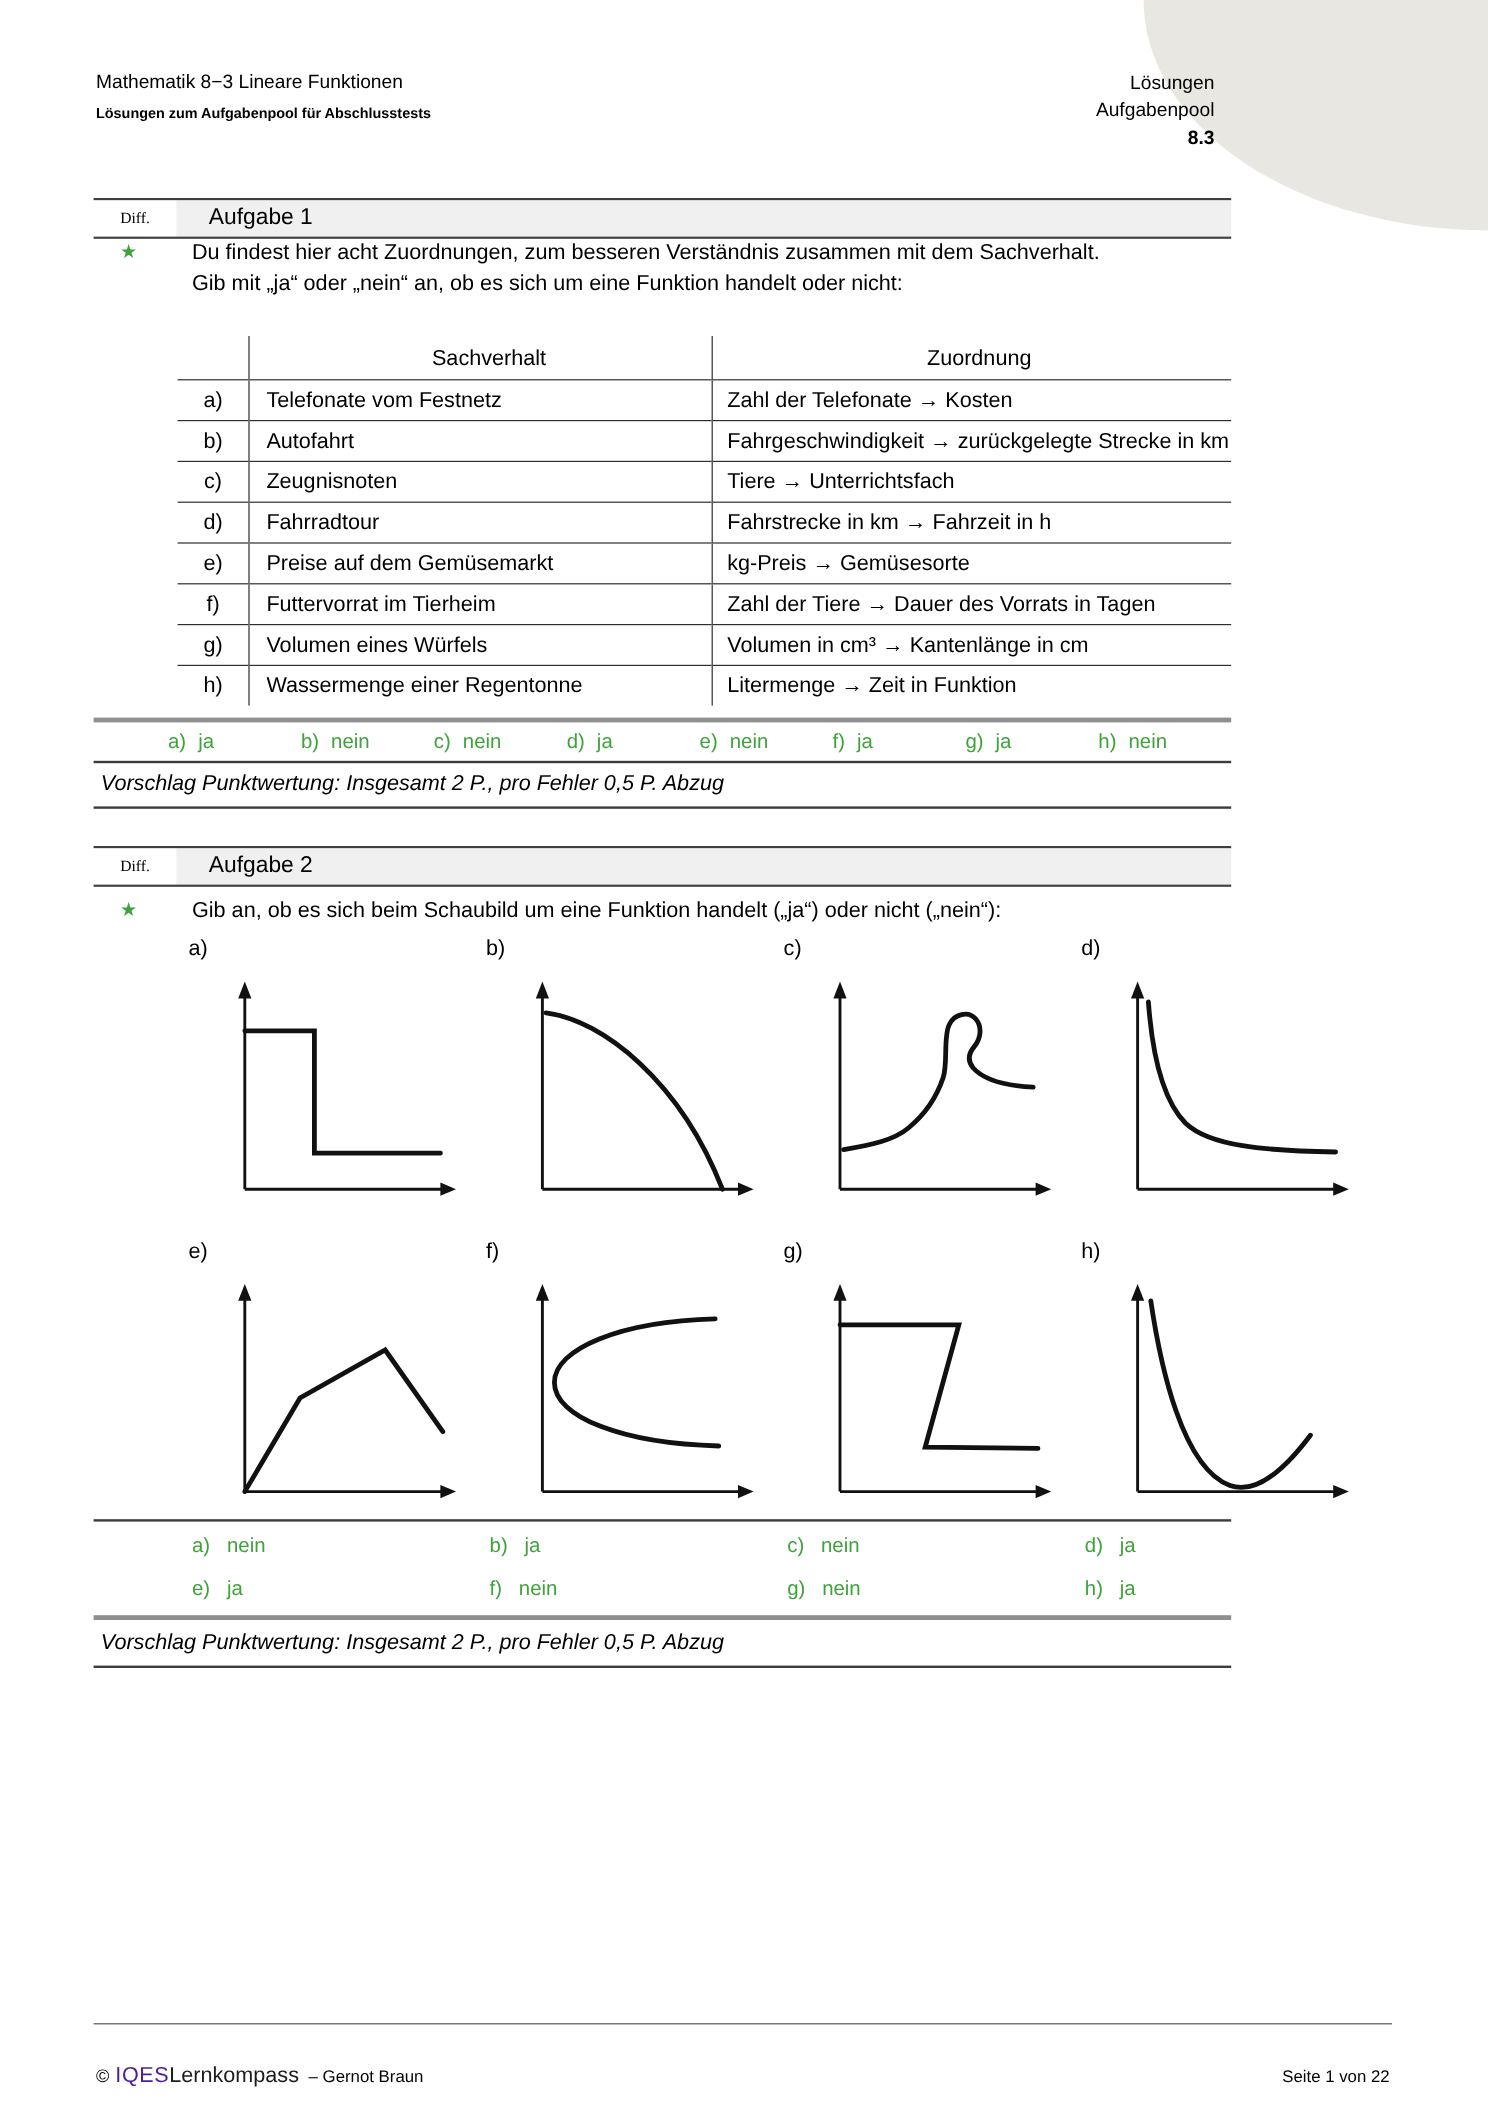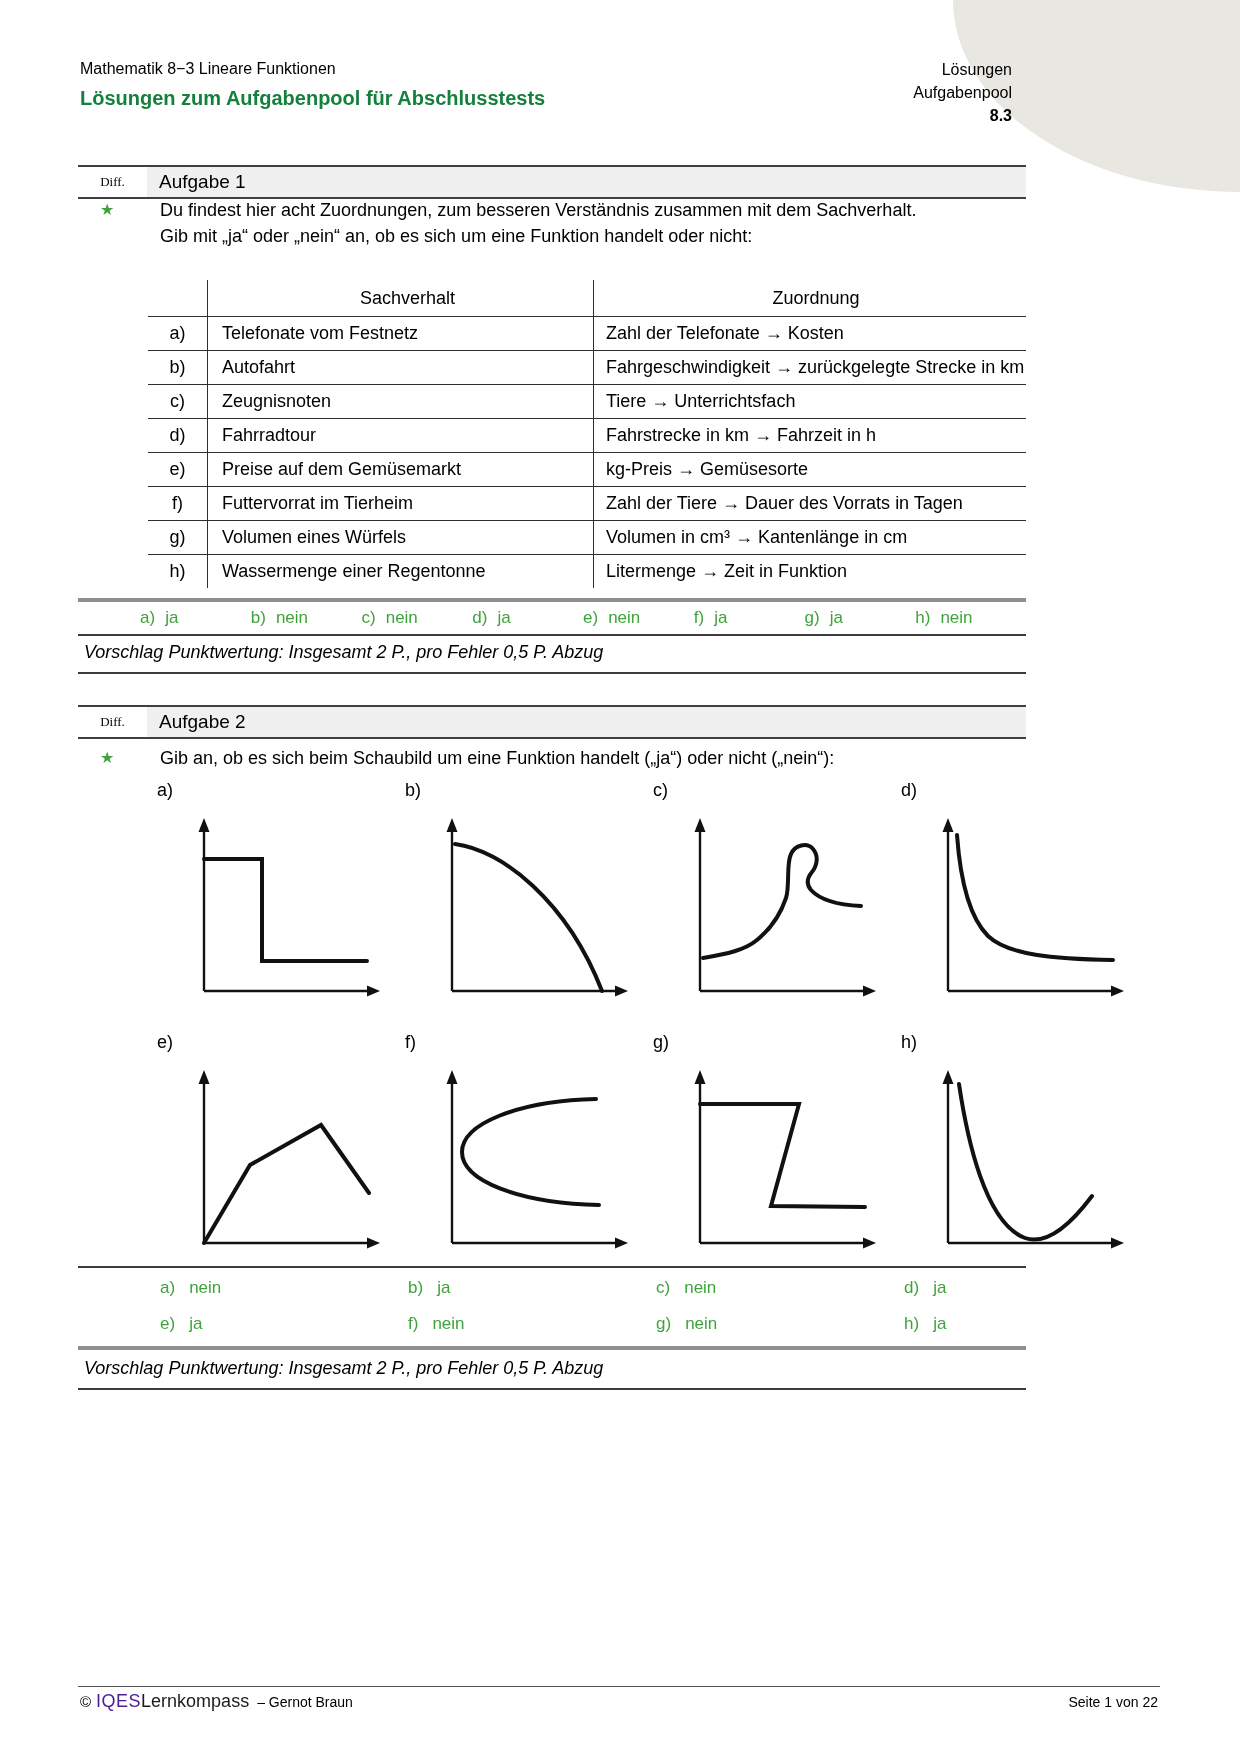--- a/index.html
+++ b/index.html
@@ -6,28 +6,28 @@
   .page{position:relative;width:1240px;height:1754px;background:#ffffff;
         font-family:"Liberation Sans",sans-serif;color:#000;overflow:hidden;}
 
   
   .corner-blob{position:absolute;top:0;right:0;width:287px;height:192px;
                background:#E9E7E1;border-radius:0 0 0 100%;}
   .corner-text{position:absolute;top:58px;right:228px;text-align:right;
                font-size:16px;line-height:23px;}
   .corner-text .b{font-weight:bold;}
   .h-title{position:absolute;left:80px;top:60px;font-size:16px;}
-  .h-sub{position:absolute;left:80px;top:87px;font-size:20px;font-weight:bold;color:#15803d;}
+  .h-sub{position:absolute;left:80px;top:87px;font-size:12px;font-weight:bold;color:#000000;}
 
   
   .task-bar{position:absolute;left:78px;width:948px;height:30px;display:flex;
             border-top:2.5px solid #3f3f3f;border-bottom:2.5px solid #3f3f3f;}
   .diff-cell{width:69px;background:#fff;font-size:13px;display:flex;
              align-items:center;justify-content:center;font-family:Liberation Serif, serif;}
-  .bar-rest{flex:1;background:#F0F0F0;font-size:19px;line-height:30px;padding-left:12px;}
+  .bar-rest{flex:1;background:#F0F0F0;font-size:19px;line-height:30px;padding-left:27px;}
 
   .star{position:absolute;color:#3FA33C;font-size:16px;}
   .intro{position:absolute;left:160px;width:870px;font-size:18px;line-height:26px;}
 
   
   .t1table{position:absolute;left:148px;top:280px;width:878px;
            border-collapse:collapse;font-size:18px;table-layout:fixed;}
   .t1table th{font-weight:normal;height:36px;text-align:center;vertical-align:middle;padding:0;}
   .t1table td{height:33px;vertical-align:middle;padding:0;}
   .t1table .cletter{width:59px;text-align:center;border-right:1.3px solid #2e2e2e;}
@@ -59,21 +59,21 @@
   .a2cell{width:248px;display:flex;}
   .a2cell .w{margin-left:14px;}
 
   
   .f-rule{position:absolute;left:78px;top:1686px;width:1082px;height:0;border-top:1.5px solid #555;}
   .f-row{position:absolute;left:80px;top:1691px;width:1078px;display:flex;
          justify-content:space-between;align-items:baseline;}
   .f-left{display:flex;align-items:baseline;}
   .f-copy{font-size:15px;margin-right:5px;}
   .f-iqes{font-size:18px;color:#4c1d95;letter-spacing:.5px;}
-  .f-lern{font-size:18px;color:#1c1c1c;}
+  .f-lern{font-size:18px;color:#1c1c1c;margin-top:28px;}
   .f-author{font-size:14px;margin-left:8px;}
   .f-page{font-size:14px;}
 </style>
 </head>
 <body>
 
 <div class="page">
 
   <div class="corner-blob"></div>
   <div class="corner-text">

